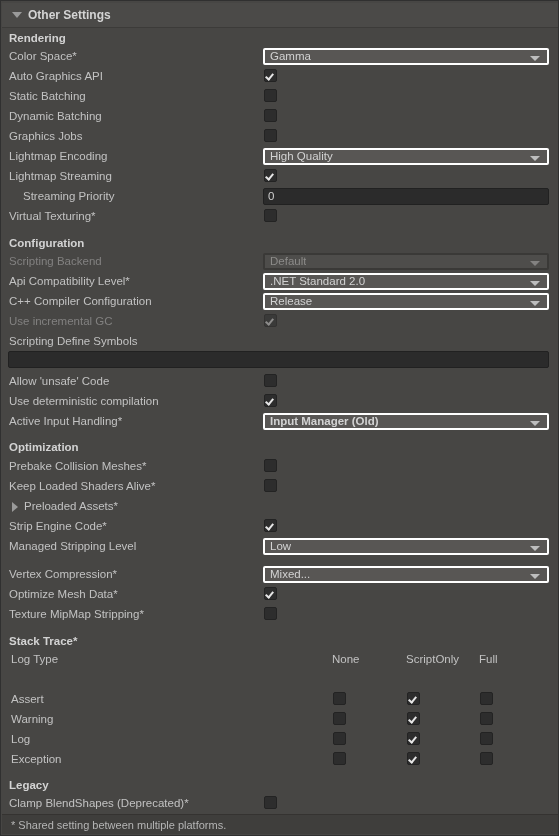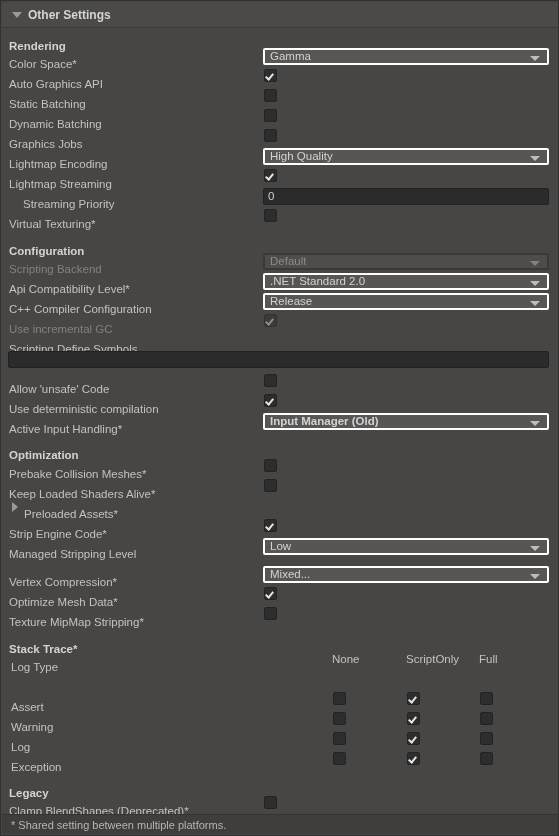--- a/index.html
+++ b/index.html
@@ -55,21 +55,21 @@
   .row {
     position: absolute;
     left: 0;
     width: 559px;
     height: 20px;
     display: block;
   }
   .row-label {
     position: absolute;
     left: 8px;
-    top: 8px;
+    top: 0;
     height: 20px;
     line-height: 20px;
     white-space: nowrap;
     color: #c2c2c2;
   }
   .row-label.indent1 { left: 22px; }
   .row-label.group {
     font-weight: bold;
     color: #d3d3d3;
   }

